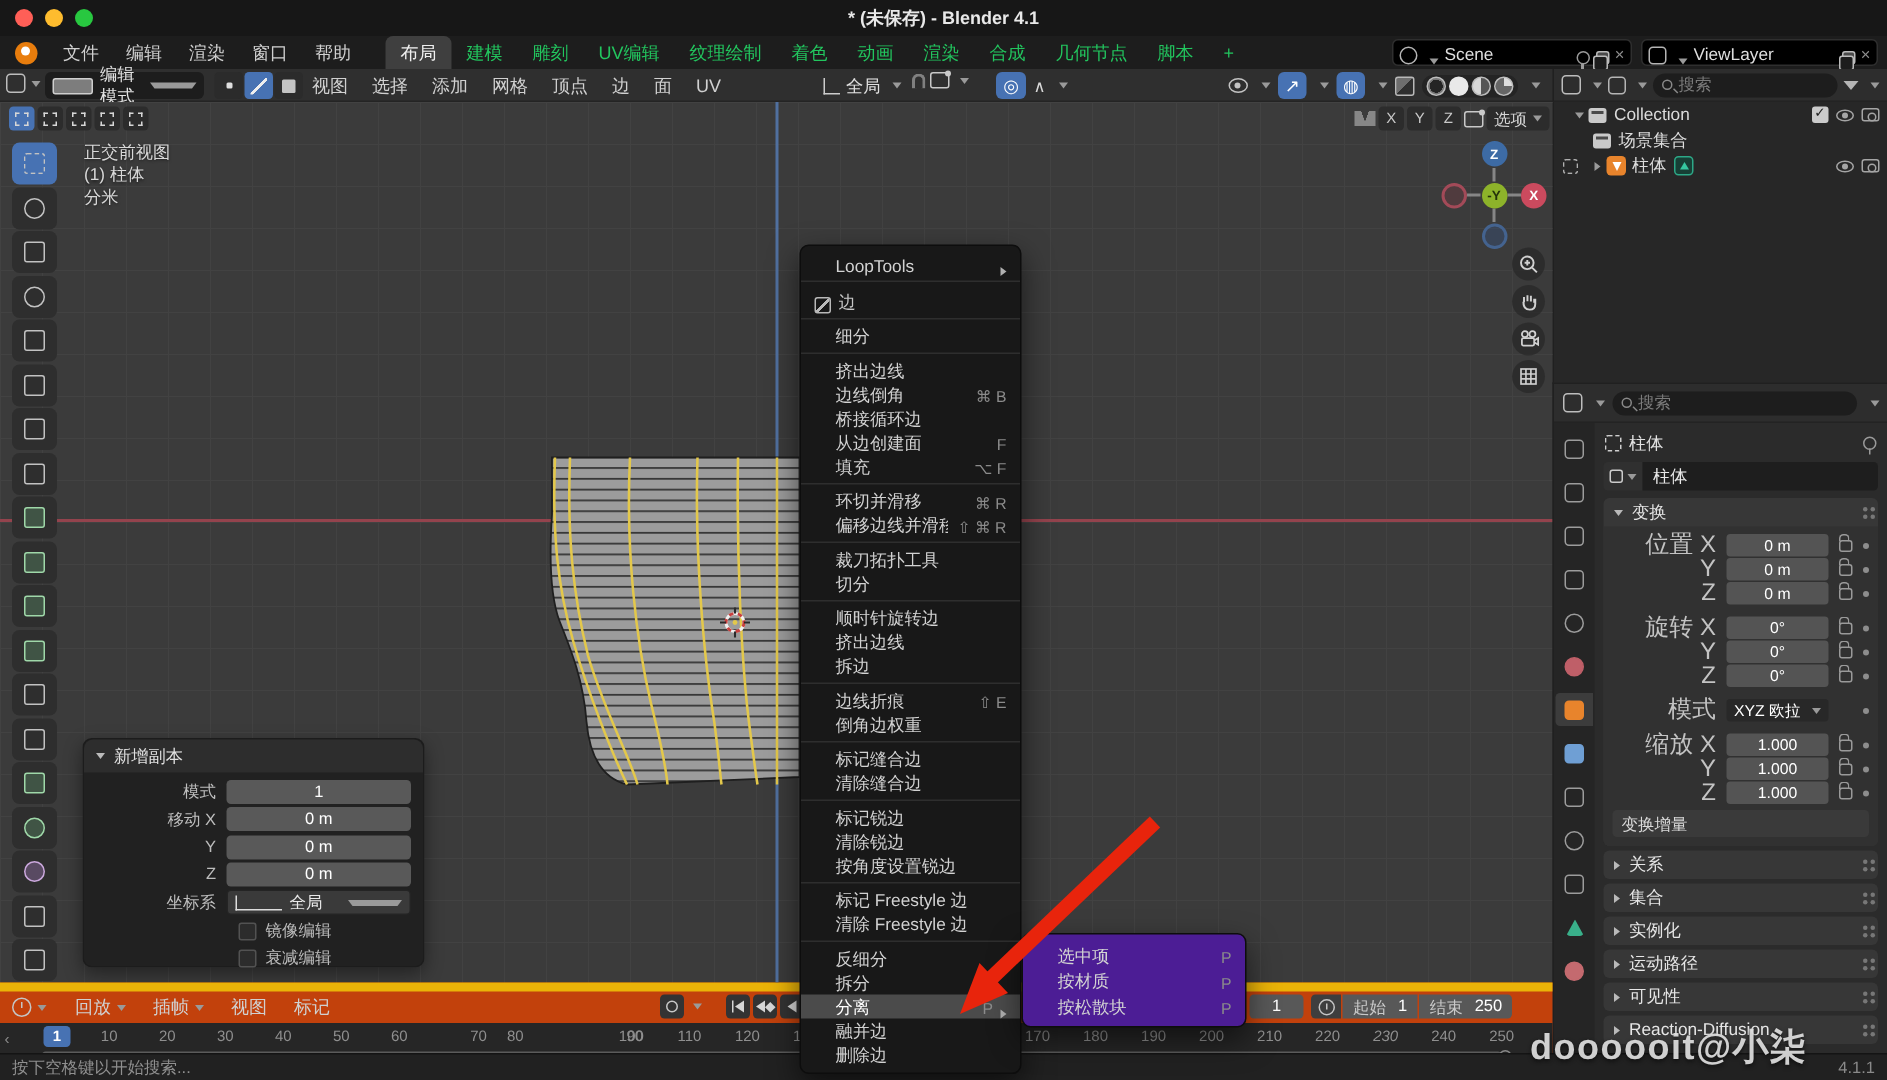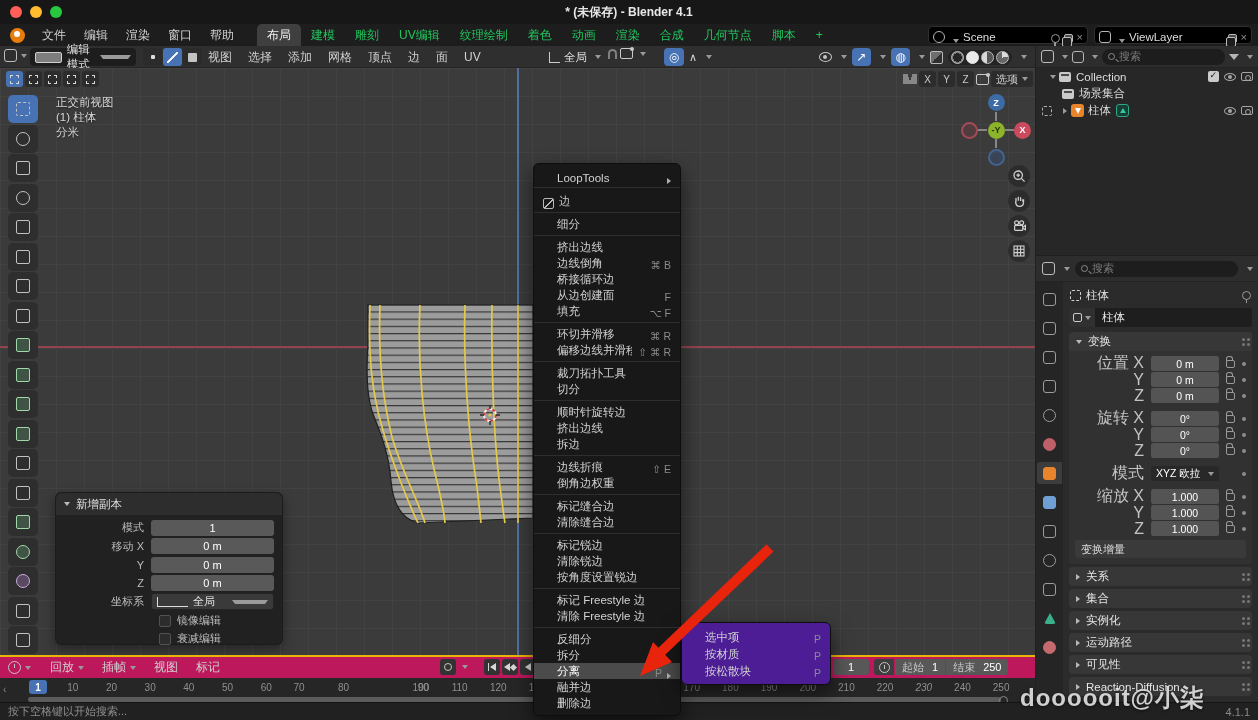--- a/index.html
+++ b/index.html
@@ -172,21 +172,21 @@
 .prow{display:flex;align-items:center;height:15px;margin:1px 6px 1px 0}
 .prow.gap{margin-top:8px}
 .plabel{width:82px;text-align:right;color:#c3c3c3;font-size:16px;padding-right:7px;flex:none}
 .pval{width:68px;height:14.5px;background:#545454;border-radius:2.5px;color:#fff;font-size:10.5px;display:flex;align-items:center;justify-content:center;flex:none}
 .pval.drop{background:#282828;justify-content:space-between;padding:0 5px}
 .lock{width:9px;height:8px;border:1.2px solid #9a9a9a;border-radius:2px;position:relative;margin-left:7px;flex:none}
 .lock::before{content:"";position:absolute;left:-1px;top:-4.5px;width:5px;height:4px;border:1.2px solid #9a9a9a;border-bottom:none;border-radius:3px 3px 0 0}
 .pdot{width:4px;height:4px;background:#8d8d8d;border-radius:50%;margin-left:7px;flex:none}
 .subrow{display:flex;align-items:center;height:18px;margin:4px 6px 0;background:#3a3a3a;border-radius:3px;padding:0 6px;color:#dadada;font-size:11px}
 
-.timeline{position:absolute;left:0;top:655px;width:1035px;height:47px;background:#be185d;border-top:2px solid #eab308}
+.timeline{position:absolute;left:0;top:655px;width:1035px;height:47px;background:#c2410c;border-top:6px solid #eab308}
 .tlhead{position:absolute;left:0;top:0;width:100%;height:21px;display:flex;align-items:center}
 .clockico{width:13px;height:13px;border:1.4px solid #c5c5c5;border-radius:50%;position:relative;margin-left:8px}
 .clockico::after{content:"";position:absolute;left:4.5px;top:2px;width:1.4px;height:4px;background:#c5c5c5}
 .tlmenus{display:flex;align-items:center;margin-left:10px}
 .akey{position:absolute;left:440px;top:2px;display:flex;align-items:center;gap:2px}
 .akc{width:16px;height:16px;border-radius:3px;background:#333;display:flex;align-items:center;justify-content:center}
 .akc i{width:8px;height:8px;border:1.4px solid #c8c8c8;border-radius:50%}
 .playbtns{position:absolute;left:484px;top:2px;display:flex;gap:2px}
 .pb{width:16px;height:16px;background:#333;border-radius:3px;display:flex;align-items:center;justify-content:center;gap:1px}
 .tri-l{width:0;height:0;border-top:4px solid transparent;border-bottom:4px solid transparent;border-right:6px solid #d6d6d6}
@@ -834,21 +834,21 @@
     <div class="ruler" id="ruler">
       <span class="rchev">‹</span>
       <span class="tscroll"></span>
     <span class="fbadge">1</span>
         <span class="rnum" style="left: 72.812px;">10</span>
         <span class="rnum" style="left: 111.492px;">20</span>
         <span class="rnum" style="left: 150.172px;">30</span>
         <span class="rnum" style="left: 188.852px;">40</span>
         <span class="rnum" style="left: 227.532px;">50</span>
         <span class="rnum" style="left: 266.212px;">60</span>
-        <span class="rnum" style="left: 299px;">70</span>
+        <span class="rnum" style="left: 319px;">70</span>
         <span class="rnum" style="left: 343.572px;">80</span>
         <span class="rnum" style="left: 382.252px; margin-left: 41px;">90</span>
         <span class="rnum" style="left: 420.932px;">100</span>
         <span class="rnum" style="left: 459.612px;">110</span>
         <span class="rnum" style="left: 498.292px;">120</span>
         <span class="rnum" style="left: 536.972px;">130</span>
         <span class="rnum" style="left: 575.652px;">140</span>
         <span class="rnum" style="left: 614.332px;">150</span>
         <span class="rnum" style="left: 653.012px;">160</span>
         <span class="rnum" style="left: 691.692px;">170</span>

